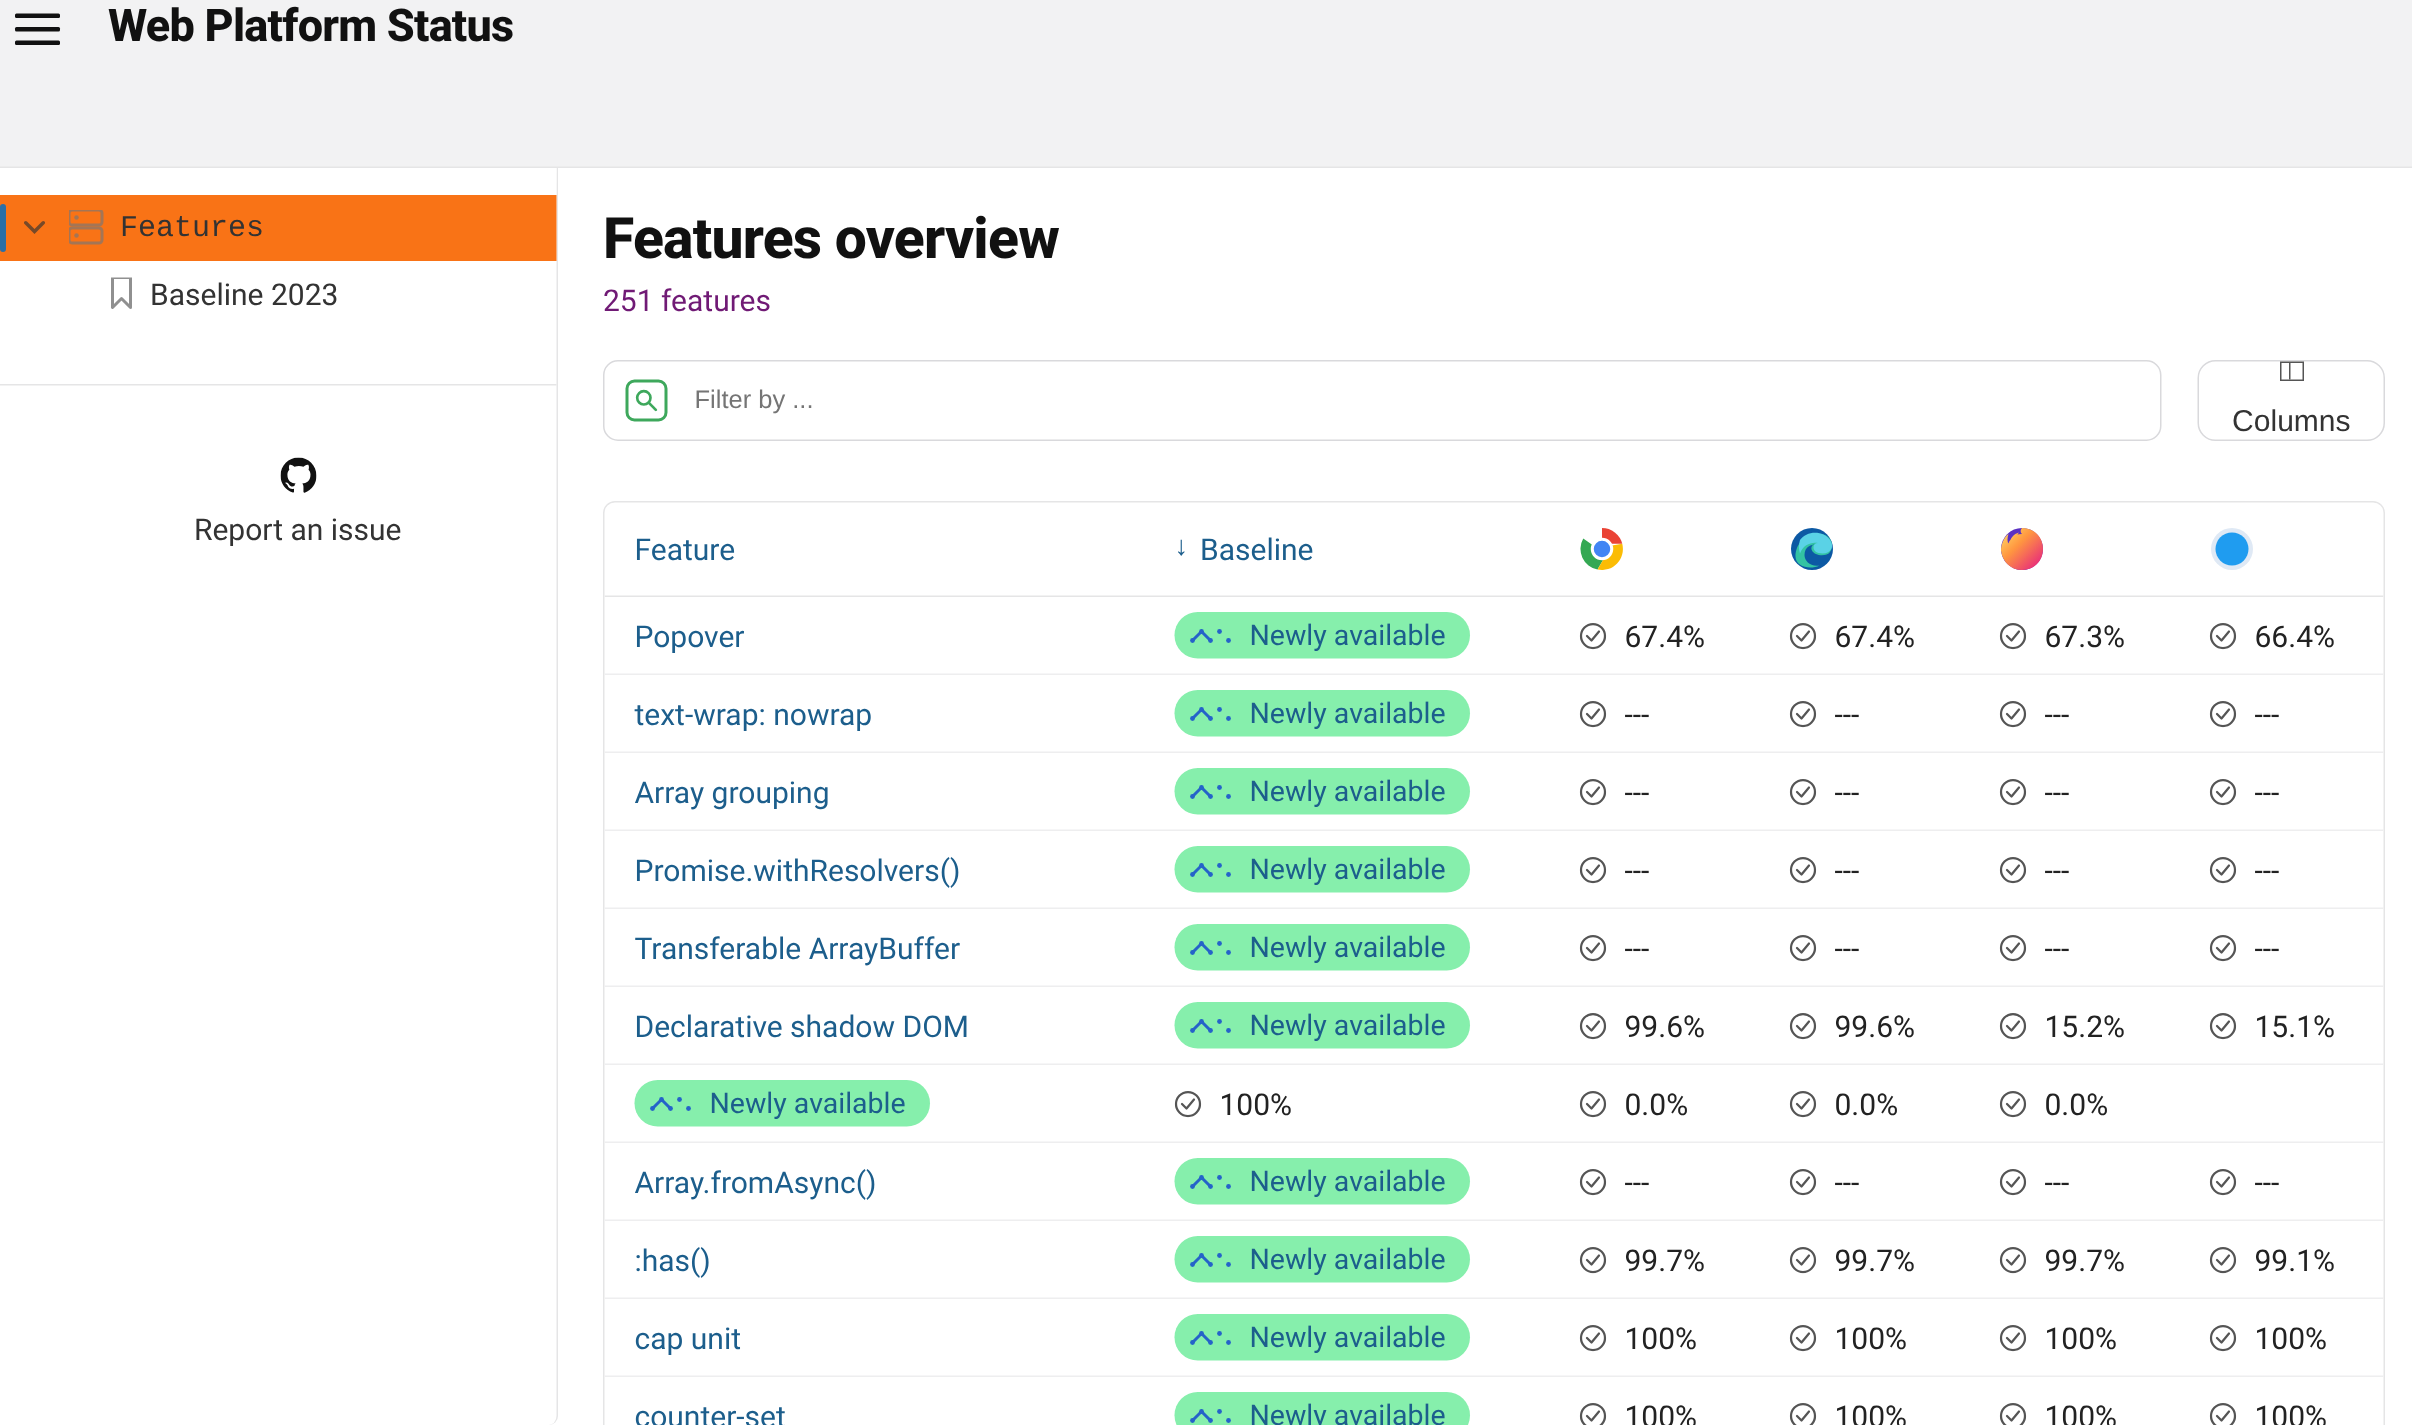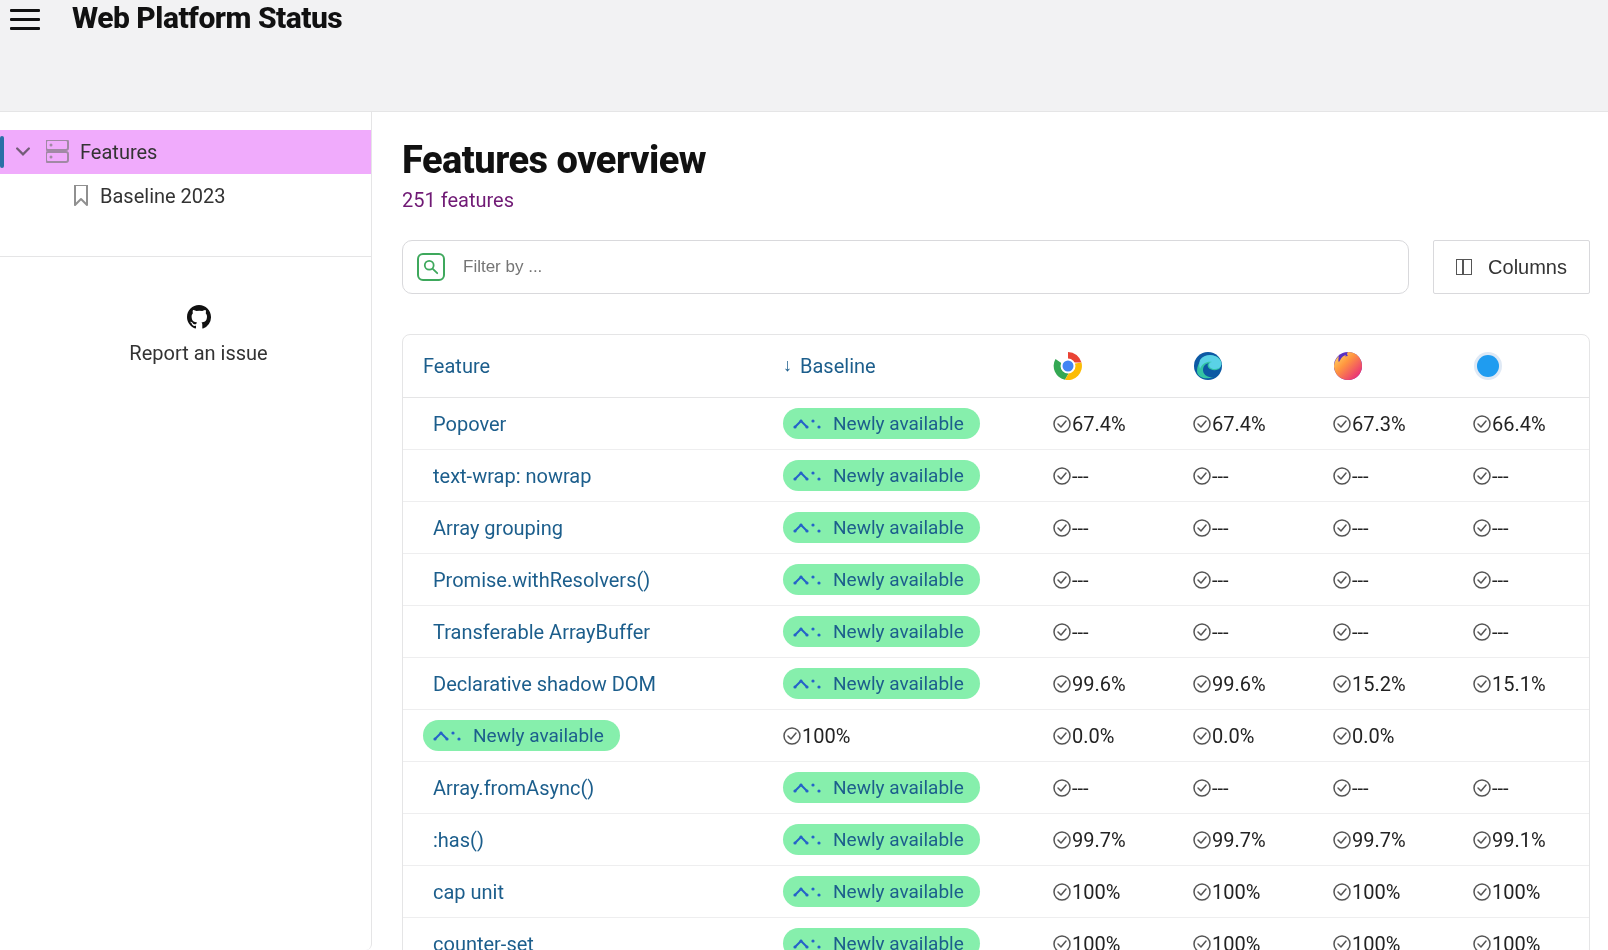--- a/index.html
+++ b/index.html
@@ -53,22 +53,23 @@
     .side-item {
       display: flex;
       align-items: center;
       gap: 10px;
       padding: 10px 14px 10px 10px;
       font-size: 20px;
       color: #333;
       cursor: pointer;
     }
     .side-item.active {
-      background: #f0abfc;
+      background: #f97316;
       position: relative;
+      font-family: Liberation Mono, monospace;
     }
     .side-item.active::before {
       content: "";
       position: absolute;
       left: 0; top: 6px; bottom: 6px;
       width: 4px;
       background: #2a6fa6;
       border-radius: 2px;
     }
     .side-sub {
@@ -135,27 +136,28 @@
       font-size: 17px;
       color: #888;
       flex: 1;
       background: transparent;
     }
     .columns-btn {
       display: flex;
       align-items: center;
       gap: 16px;
       border: 1px solid #d9d9dc;
-      border-radius: 2px;
+      border-radius: 12px;
       padding: 0 22px;
       height: 54px;
       font-size: 20px;
       color: #333;
       cursor: pointer;
       background: #fff;
+      flex-direction: column;
     }
     
     .table {
       margin-top: 40px;
       border: 1px solid #e5e5e6;
       border-radius: 8px;
       overflow: hidden;
     }
     .thead, .trow {
       display: grid;
@@ -182,36 +184,35 @@
     }
     .trow {
       padding: 10px 20px;
       border-bottom: 1px solid #eeeeef;
       font-size: 20px;
     }
     .trow:last-child { border-bottom: none; }
     .feat-link {
       color: #1c5e8c;
       cursor: pointer;
-      margin-left: 10px;
     }
     .badge {
       display: inline-flex;
       align-items: center;
       gap: 10px;
       background: #86efac;
       color: #1c5e8c;
       border-radius: 22px;
       padding: 4px 16px 4px 10px;
       font-size: 19px;
     }
     .cell-val {
       display: flex;
       align-items: center;
-      gap: 1px;
+      gap: 12px;
       color: #222;
     }
     .cell-val .tick { color: #555; display:flex; }
     .val-text { min-width: 46px; }
     .down-arrow { font-size: 18px; }
     .layout-icon {
       width: 16px; height: 16px;
       border: 1.5px solid #555;
       position: relative;
     }

